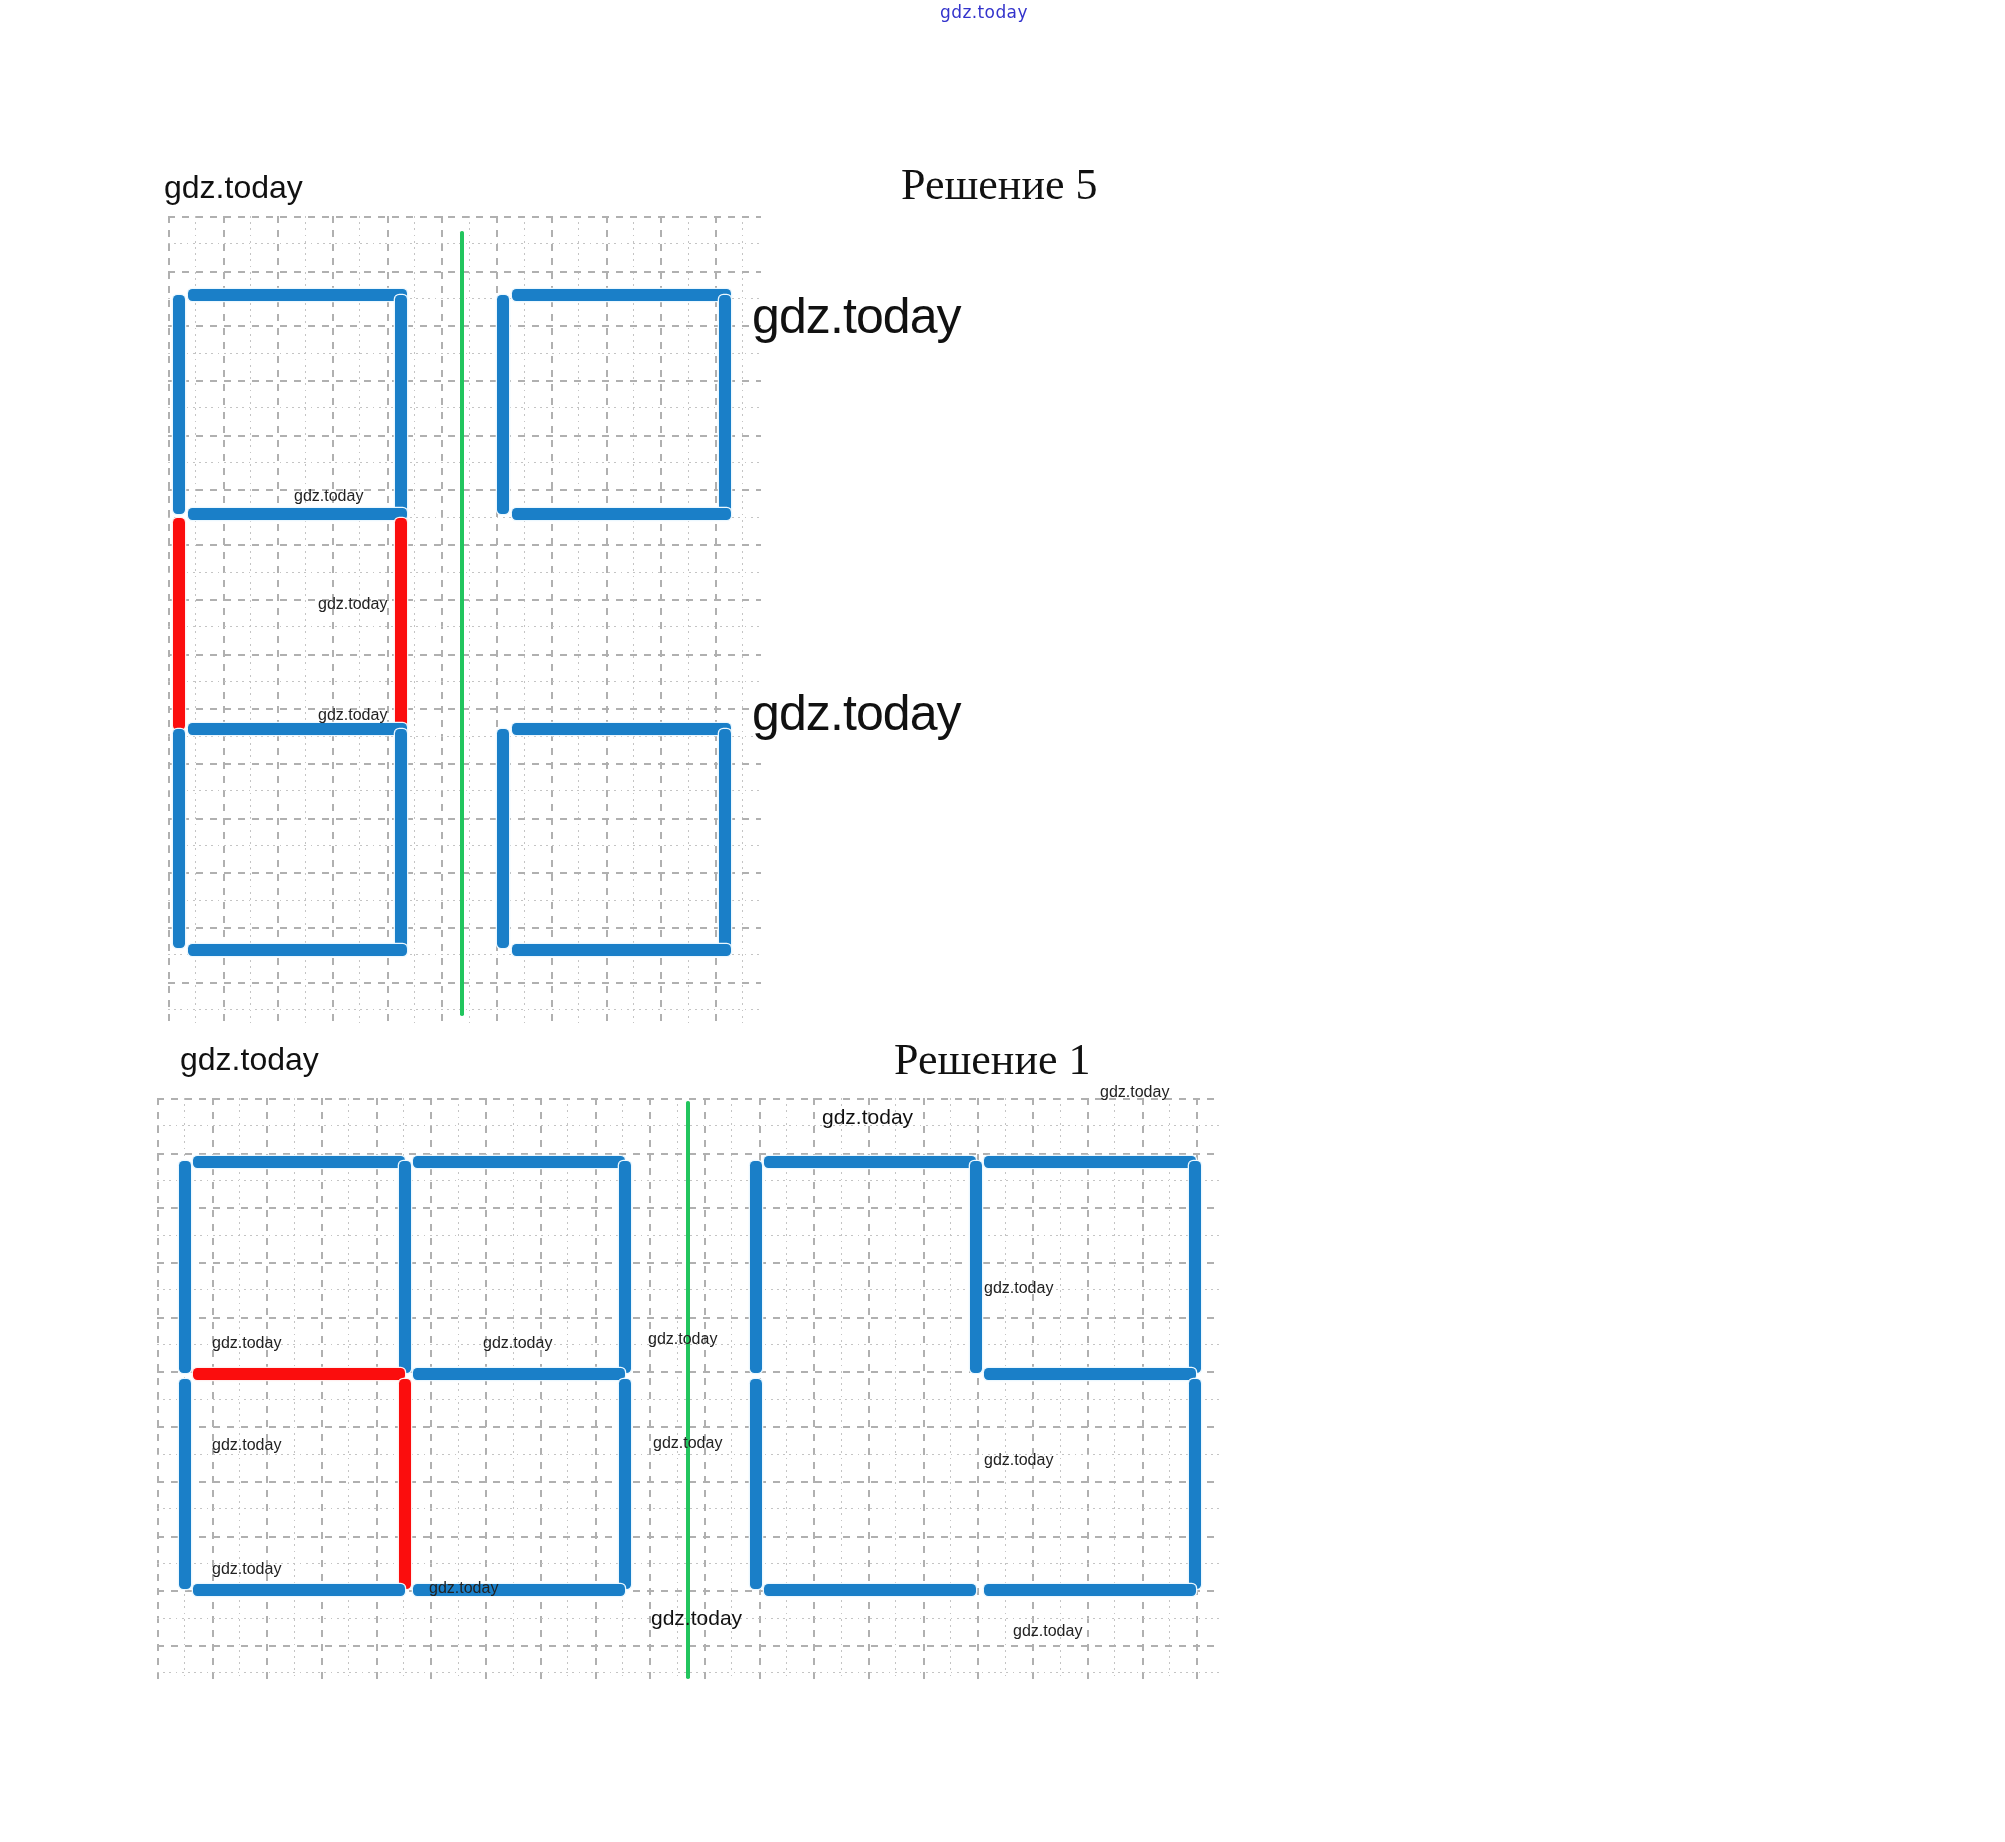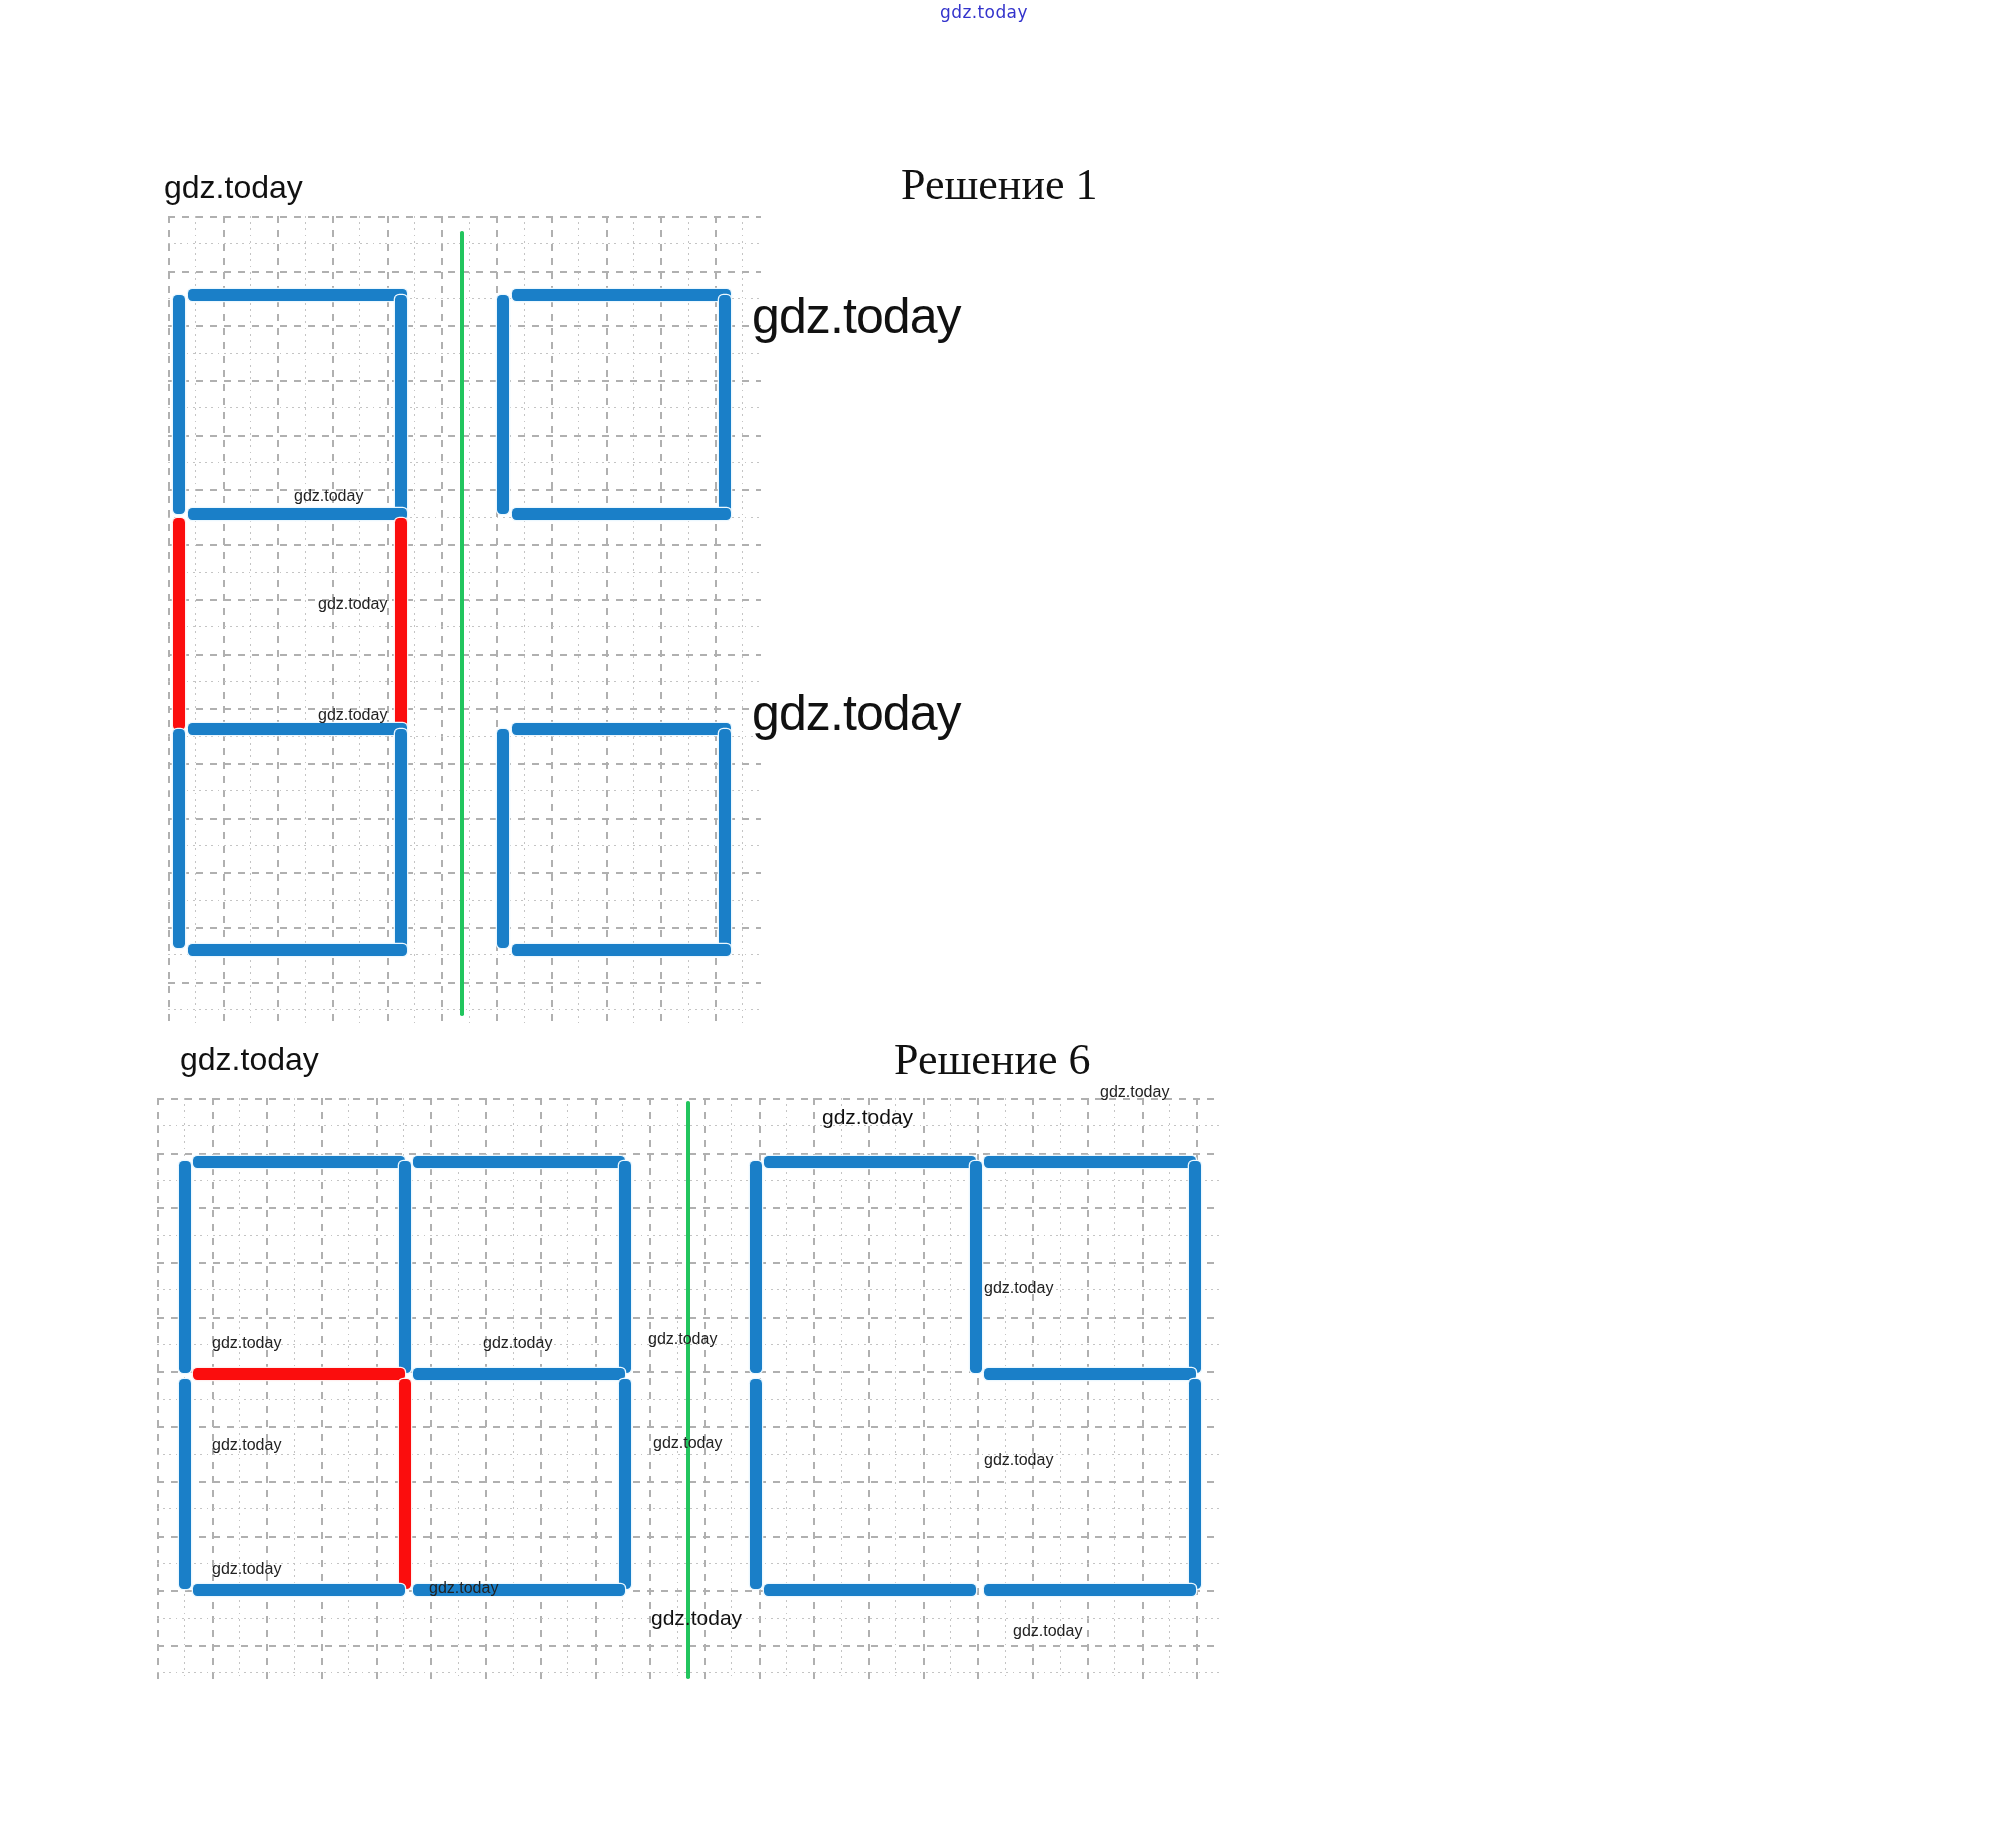--- a/index.html
+++ b/index.html
@@ -151,21 +151,21 @@
       <div class="match h blue" style="left: 512px; top: 944px; width: 219px;"></div>
     </div>
   <div class="abs" id="labels-1">
       <div class="abs med-label" style="left: 164px; top: 169px;">gdz.today</div>
       <div class="abs big-label" style="left: 752px; top: 287px;">gdz.today</div>
       <div class="abs big-label" style="left: 752px; top: 684px;">gdz.today</div>
       <div class="abs tiny-label" style="left: 294px; top: 487px;">gdz.today</div>
       <div class="abs tiny-label" style="left: 318px; top: 595px;">gdz.today</div>
       <div class="abs tiny-label" style="left: 318px; top: 706px;">gdz.today</div>
     </div>
-  <div class="abs heading" id="heading-1">Решение 1</div>
+  <div class="abs heading" id="heading-1">Решение 5</div>
 </div>
 
 <div class="abs" id="section-2">
   <div class="abs grid-layer" id="grid-2" style="left: 157px; top: 1098px; width: 1063px; height: 582px;">
       <div class="gl-major-v" style="left: 0px; top: 0px; height: 582px;"></div>
       <div class="gl-minor-v" style="left: 27px; top: 0px; height: 582px;"></div>
       <div class="gl-major-v" style="left: 55px; top: 0px; height: 582px;"></div>
       <div class="gl-minor-v" style="left: 82px; top: 0px; height: 582px;"></div>
       <div class="gl-major-v" style="left: 109px; top: 0px; height: 582px;"></div>
       <div class="gl-minor-v" style="left: 137px; top: 0px; height: 582px;"></div>
@@ -259,15 +259,15 @@
       <div class="abs tiny-label" style="left: 483px; top: 1334px;">gdz.today</div>
       <div class="abs tiny-label" style="left: 648px; top: 1330px;">gdz.today</div>
       <div class="abs tiny-label" style="left: 212px; top: 1436px;">gdz.today</div>
       <div class="abs tiny-label" style="left: 653px; top: 1434px;">gdz.today</div>
       <div class="abs tiny-label" style="left: 212px; top: 1560px;">gdz.today</div>
       <div class="abs tiny-label" style="left: 429px; top: 1579px;">gdz.today</div>
       <div class="abs small-label" style="left: 651px; top: 1606px;">gdz.today</div>
       <div class="abs tiny-label" style="left: 1013px; top: 1622px;">gdz.today</div>
       <div class="abs tiny-label" style="left: 1100px; top: 1083px;">gdz.today</div>
     </div>
-  <div class="abs heading" id="heading-2">Решение 6</div>
+  <div class="abs heading" id="heading-2">Решение 1</div>
 </div>
 
 
 </body></html>

